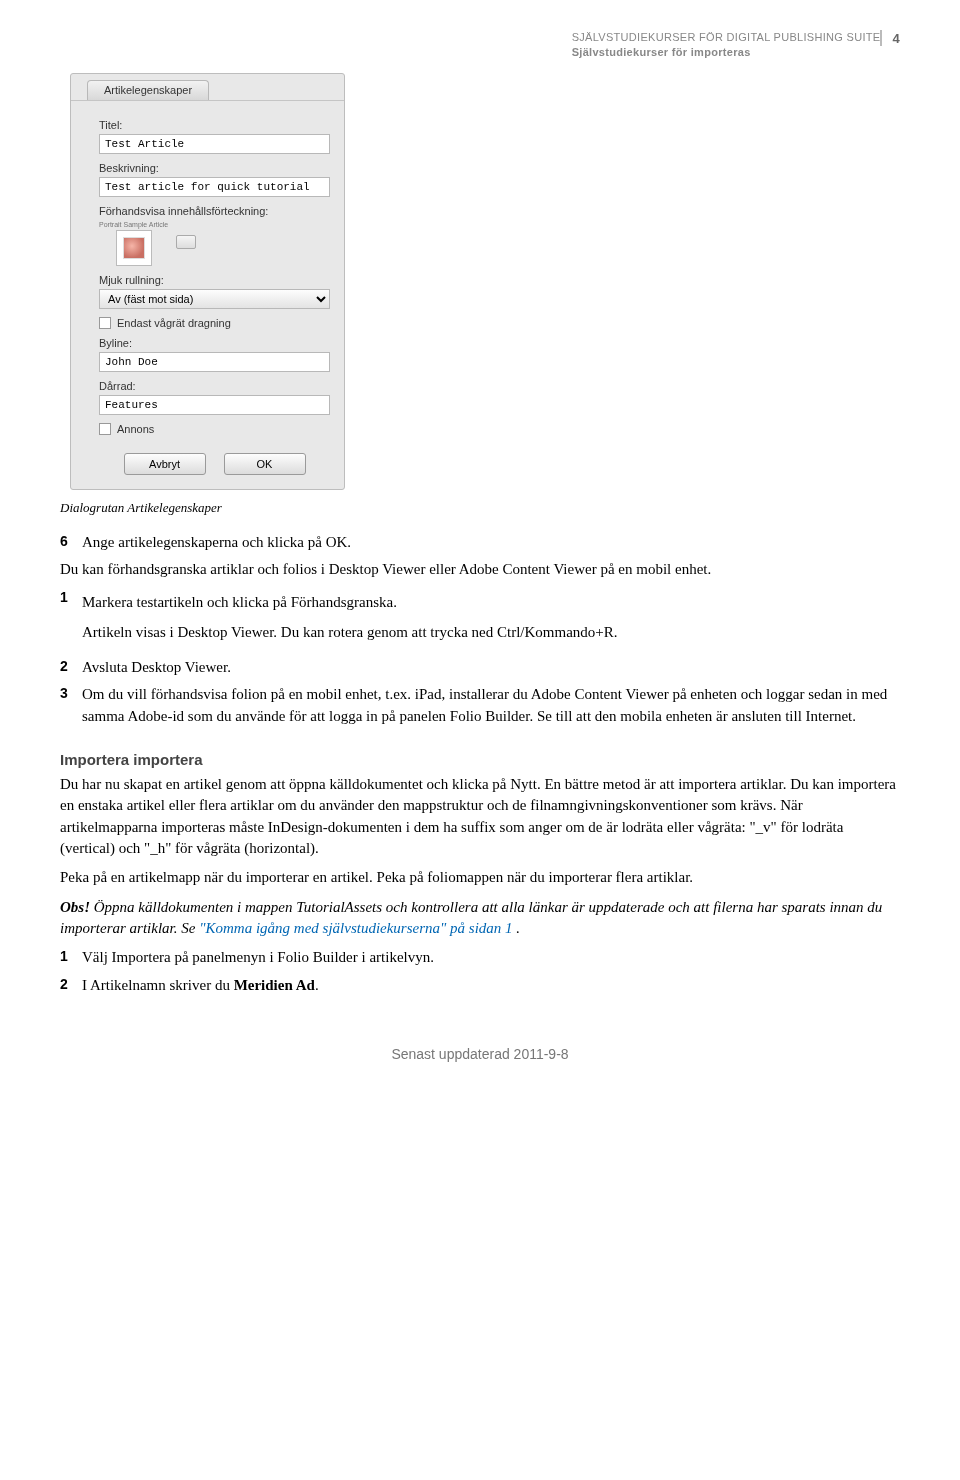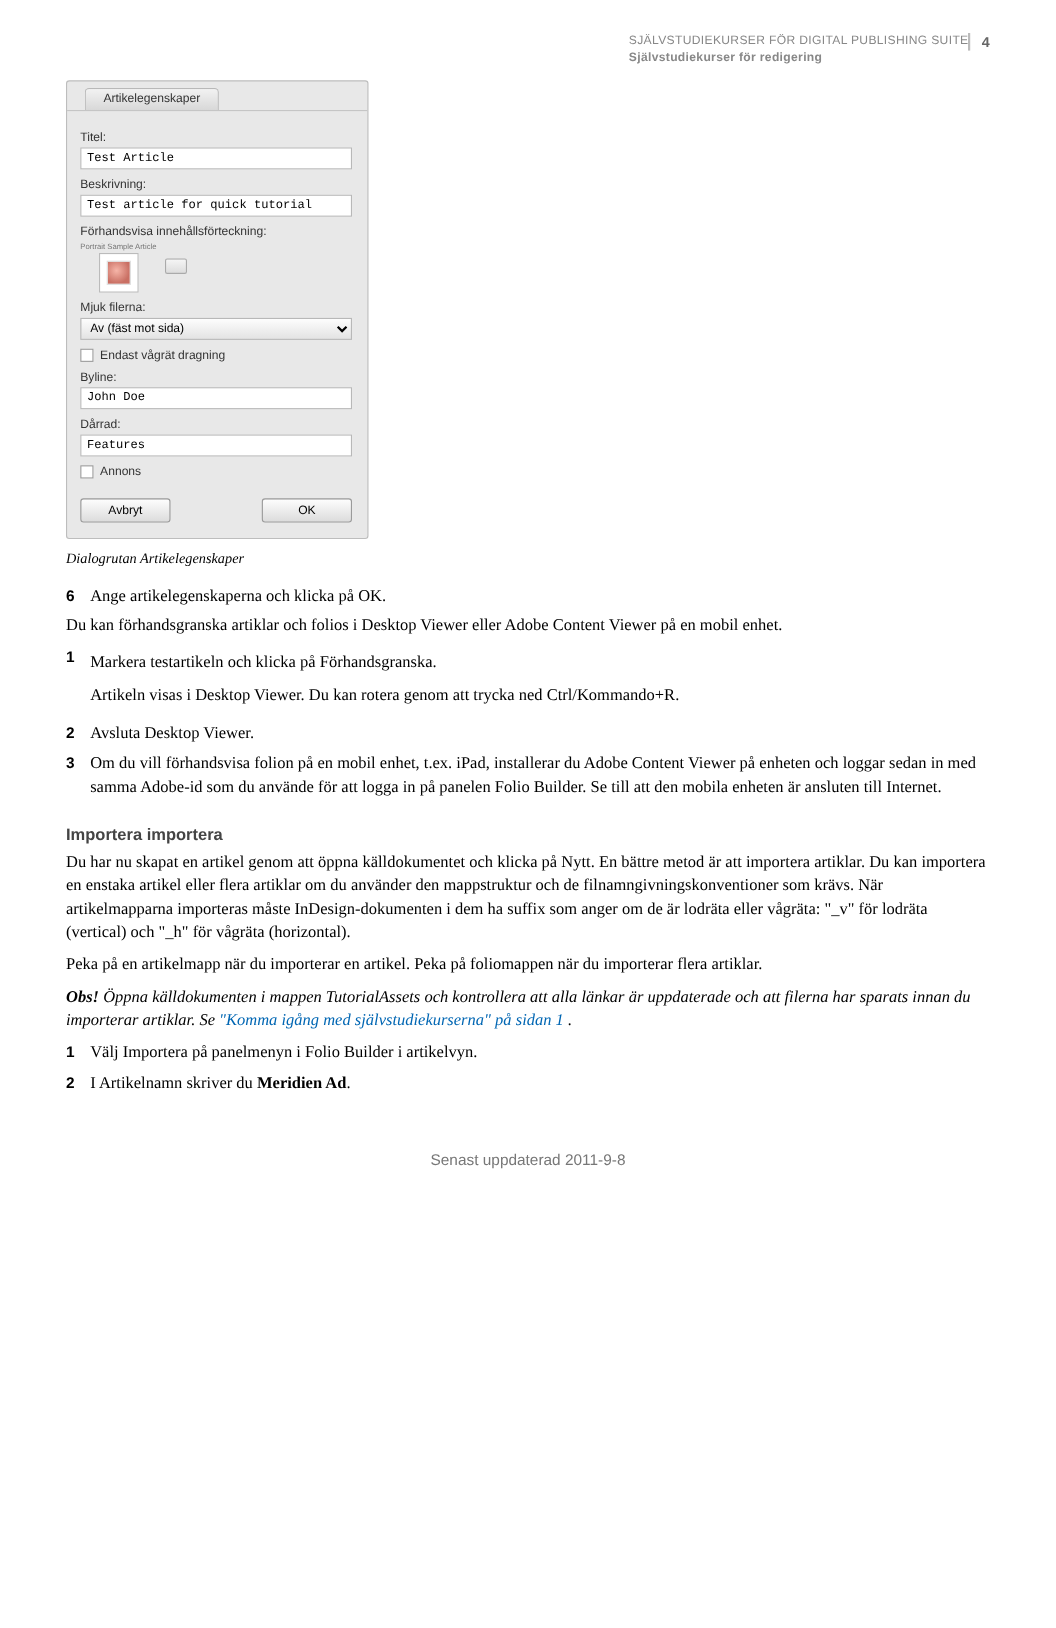--- a/index.html
+++ b/index.html
@@ -41,35 +41,35 @@
   
   .dialog {
     width: 275px;
     background: #e8e8e8;
     border: 1px solid #bdbdbd;
     border-radius: 3px;
     font-family: "Lucida Grande", Arial, sans-serif;
     font-size: 11px;
     color: #333;
     padding-bottom: 14px;
-    margin: 8px 0 4px 0;
+    margin: 8px 0 4px 10px;
   }
   .dialog-tab {
     display: inline-block;
     background: linear-gradient(#f2f2f2,#d8d8d8);
     border: 1px solid #b8b8b8;
     border-bottom: none;
     border-radius: 4px 4px 0 0;
     padding: 3px 16px 4px 16px;
     margin: 6px 0 0 16px;
     font-size: 11px;
   }
   .dialog-body {
     border-top: 1px solid #c5c5c5;
-    padding: 10px 14px 0 12px;
+    padding: 10px 14px 0 28px;
   }
   .dlabel {
     font-size: 11px;
     margin: 8px 0 3px 0;
   }
   .dinput {
     width: 100%;
     border: 1px solid #b8b8b8;
     background: #fff;
     font-size: 11px;
@@ -123,21 +123,21 @@
   }
   .folder {
     width: 20px; height: 14px;
     border: 1px solid #aaa;
     background: linear-gradient(#f5f5f5,#ddd);
     border-radius: 2px;
     margin-top: 14px;
   }
   .dialog-buttons {
     display: flex;
-    justify-content: space-between;
+    justify-content: center;
     gap: 18px;
     margin-top: 18px;
   }
   .dbtn {
     min-width: 82px;
     padding: 4px 8px;
     font-size: 11px;
     border: 1px solid #9a9a9a;
     border-radius: 3px;
     background: linear-gradient(#fdfdfd,#dcdcdc);
@@ -186,21 +186,21 @@
     margin-top: 50px;
   }
   strong.inline { font-weight: bold; }
 </style>
 </head>
 <body>
 
 <div class="header-row">
   <div class="header-left">
     <div>SJÄLVSTUDIEKURSER FÖR DIGITAL PUBLISHING SUITE</div>
-    <div><strong>Självstudiekurser för redigering</strong></div>
+    <div><strong>Självstudiekurser för importeras</strong></div>
   </div>
   <div class="header-page-box">
     <div class="header-page-rule"></div>
     <div class="header-page-num">4</div>
   </div>
 </div>
 
 <div class="dialog">
   <div class="dialog-tab">Artikelegenskaper</div>
   <div class="dialog-body">
@@ -215,21 +215,21 @@
     <div class="thumb-row">
       <div class="thumb-col">
         <div class="thumb-label">Portrait Sample Article</div>
         <div class="thumb">
           <div class="thumb-inner"></div>
         </div>
       </div>
       <div class="folder"></div>
     </div>
 
-    <div class="dlabel">Mjuk filerna:</div>
+    <div class="dlabel">Mjuk rullning:</div>
     <select class="dselect">
       <option>Av (fäst mot sida)</option>
     </select>
 
     <div class="dcheck-row">
       <div class="dcheck"></div>
       <span>Endast vågrät dragning</span>
     </div>
 
     <div class="dlabel">Byline:</div>

